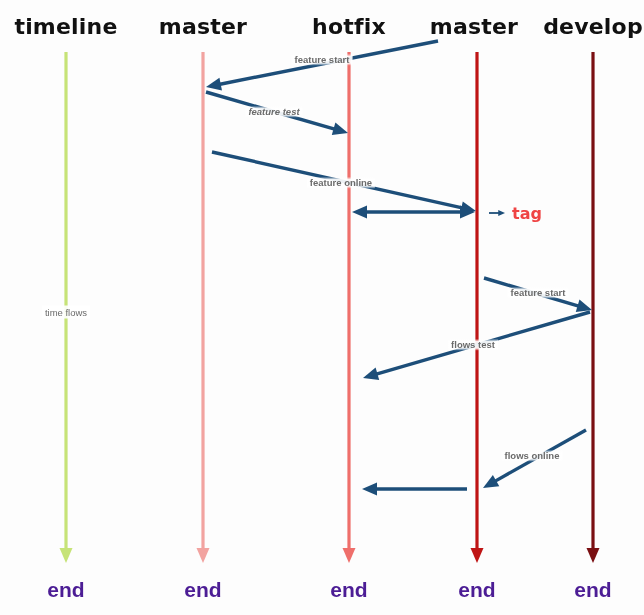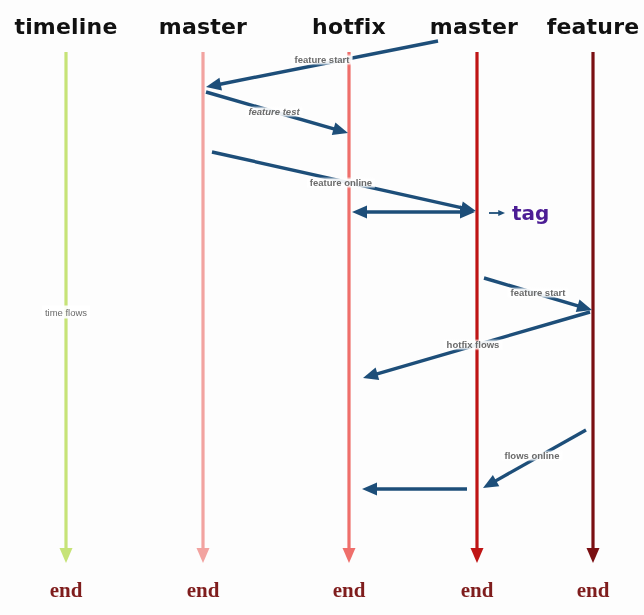--- a/index.html
+++ b/index.html
@@ -33,46 +33,46 @@
     font-weight: 700;
     font-size: 22px;
     color: #111111;
     letter-spacing: 0.2px;
     white-space: nowrap;
     text-align: center;
   }
   .branch-end {
     position: absolute;
     transform: translateX(-50%);
-    font-family: Liberation Serif, serif;
+    font-family: Liberation Sans, sans-serif;
     font-weight: 700;
     font-size: 21px;
-    color: #7f1d1d;
+    color: #4c1d95;
     white-space: nowrap;
     text-align: center;
   }
   .edge-label {
     position: absolute;
     transform: translate(-50%, -50%);
     font-family: "Liberation Sans", sans-serif;
     font-weight: 700;
     font-size: 9.5px;
     color: #6b6b6b;
     white-space: nowrap;
     background: linear-gradient(to bottom, rgba(255,255,255,0) 0%, rgba(255,255,255,0.92) 22%, rgba(255,255,255,0.92) 78%, rgba(255,255,255,0) 100%);
     padding: 1px 3px;
     line-height: 1.1;
   }
   .tag-label {
     position: absolute;
     transform: translate(0, -50%);
     font-family: "DejaVu Sans", sans-serif;
     font-weight: 700;
-    font-size: 20px;
-    color: #4c1d95;
+    font-size: 16px;
+    color: #ef4444;
     white-space: nowrap;
   }
   .time-label {
     position: absolute;
     transform: translate(-50%, -50%);
     font-family: "Liberation Sans", sans-serif;
     font-weight: 400;
     font-size: 9.5px;
     color: #6b6b6b;
     white-space: nowrap;
@@ -146,37 +146,37 @@
         <line x1="467" y1="489" x2="375" y2="489" stroke="#1d4e79" stroke-width="3.4" stroke-linecap="butt"></line>
         <polygon points="362,489 377,482.5 377,495.5" fill="#1d4e79"></polygon>
       </g>
     </svg>
 
   <div id="titles">
       <div class="branch-title" style="left: 66px; top: 14px;">timeline</div>
       <div class="branch-title" style="left: 203px; top: 14px;">master</div>
       <div class="branch-title" style="left: 349px; top: 14px;">hotfix</div>
       <div class="branch-title" style="left: 474px; top: 14px;">master</div>
-      <div class="branch-title" style="left: 593px; top: 14px;">feature</div>
+      <div class="branch-title" style="left: 593px; top: 14px;">develop</div>
     </div>
 
   <div id="ends">
       <div class="branch-end" style="left: 66px; top: 578px;">end</div>
       <div class="branch-end" style="left: 203px; top: 578px;">end</div>
       <div class="branch-end" style="left: 349px; top: 578px;">end</div>
       <div class="branch-end" style="left: 477px; top: 578px;">end</div>
       <div class="branch-end" style="left: 593px; top: 578px;">end</div>
     </div>
 
   <div id="edge-labels">
       <div class="edge-label" style="left: 322px; top: 60px; text-align: right;">feature start</div>
       <div class="edge-label" style="left: 274px; top: 112px; font-style: italic;">feature test</div>
       <div class="edge-label" style="left: 341px; top: 183px; text-align: center;">feature online</div>
       <div class="edge-label" style="left: 538px; top: 293px;">feature start</div>
-      <div class="edge-label" style="left: 473px; top: 345px;">hotfix flows</div>
+      <div class="edge-label" style="left: 473px; top: 345px;">flows test</div>
       <div class="edge-label" style="left: 532px; top: 456px;">flows online</div>
     </div>
 
   <div class="time-label" id="time-flows" style="left: 66px; top: 312px;">time flows</div>
 
   <div class="tag-label" id="tag-text" style="left: 512px; top: 213px;">tag</div>
 
 </div>
 
 </body></html>

